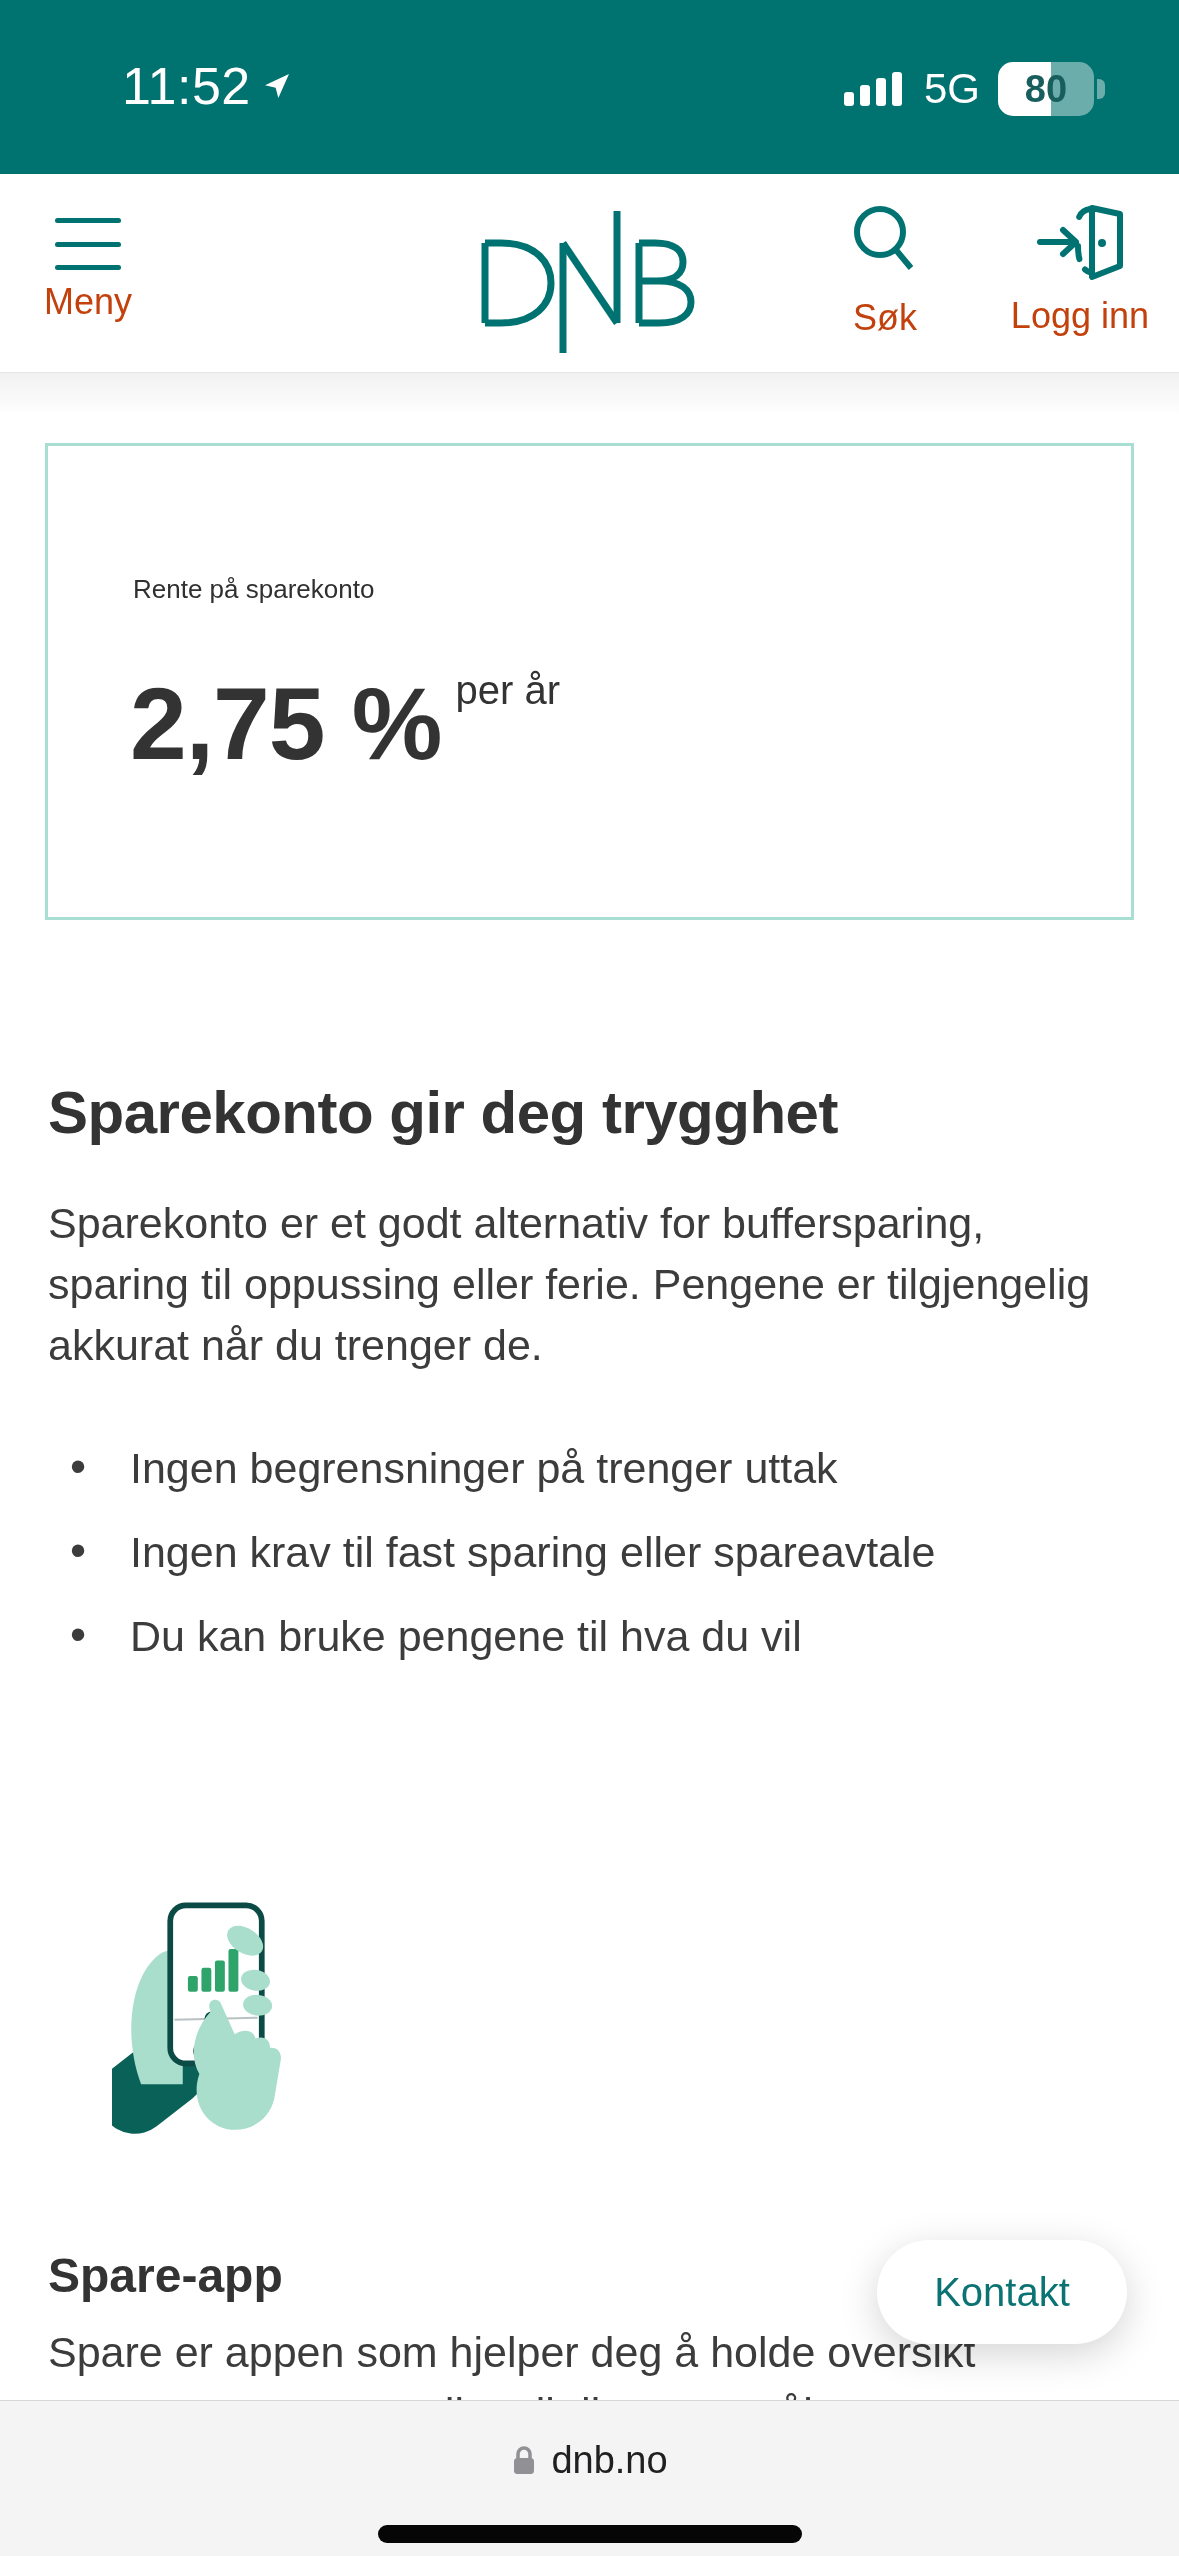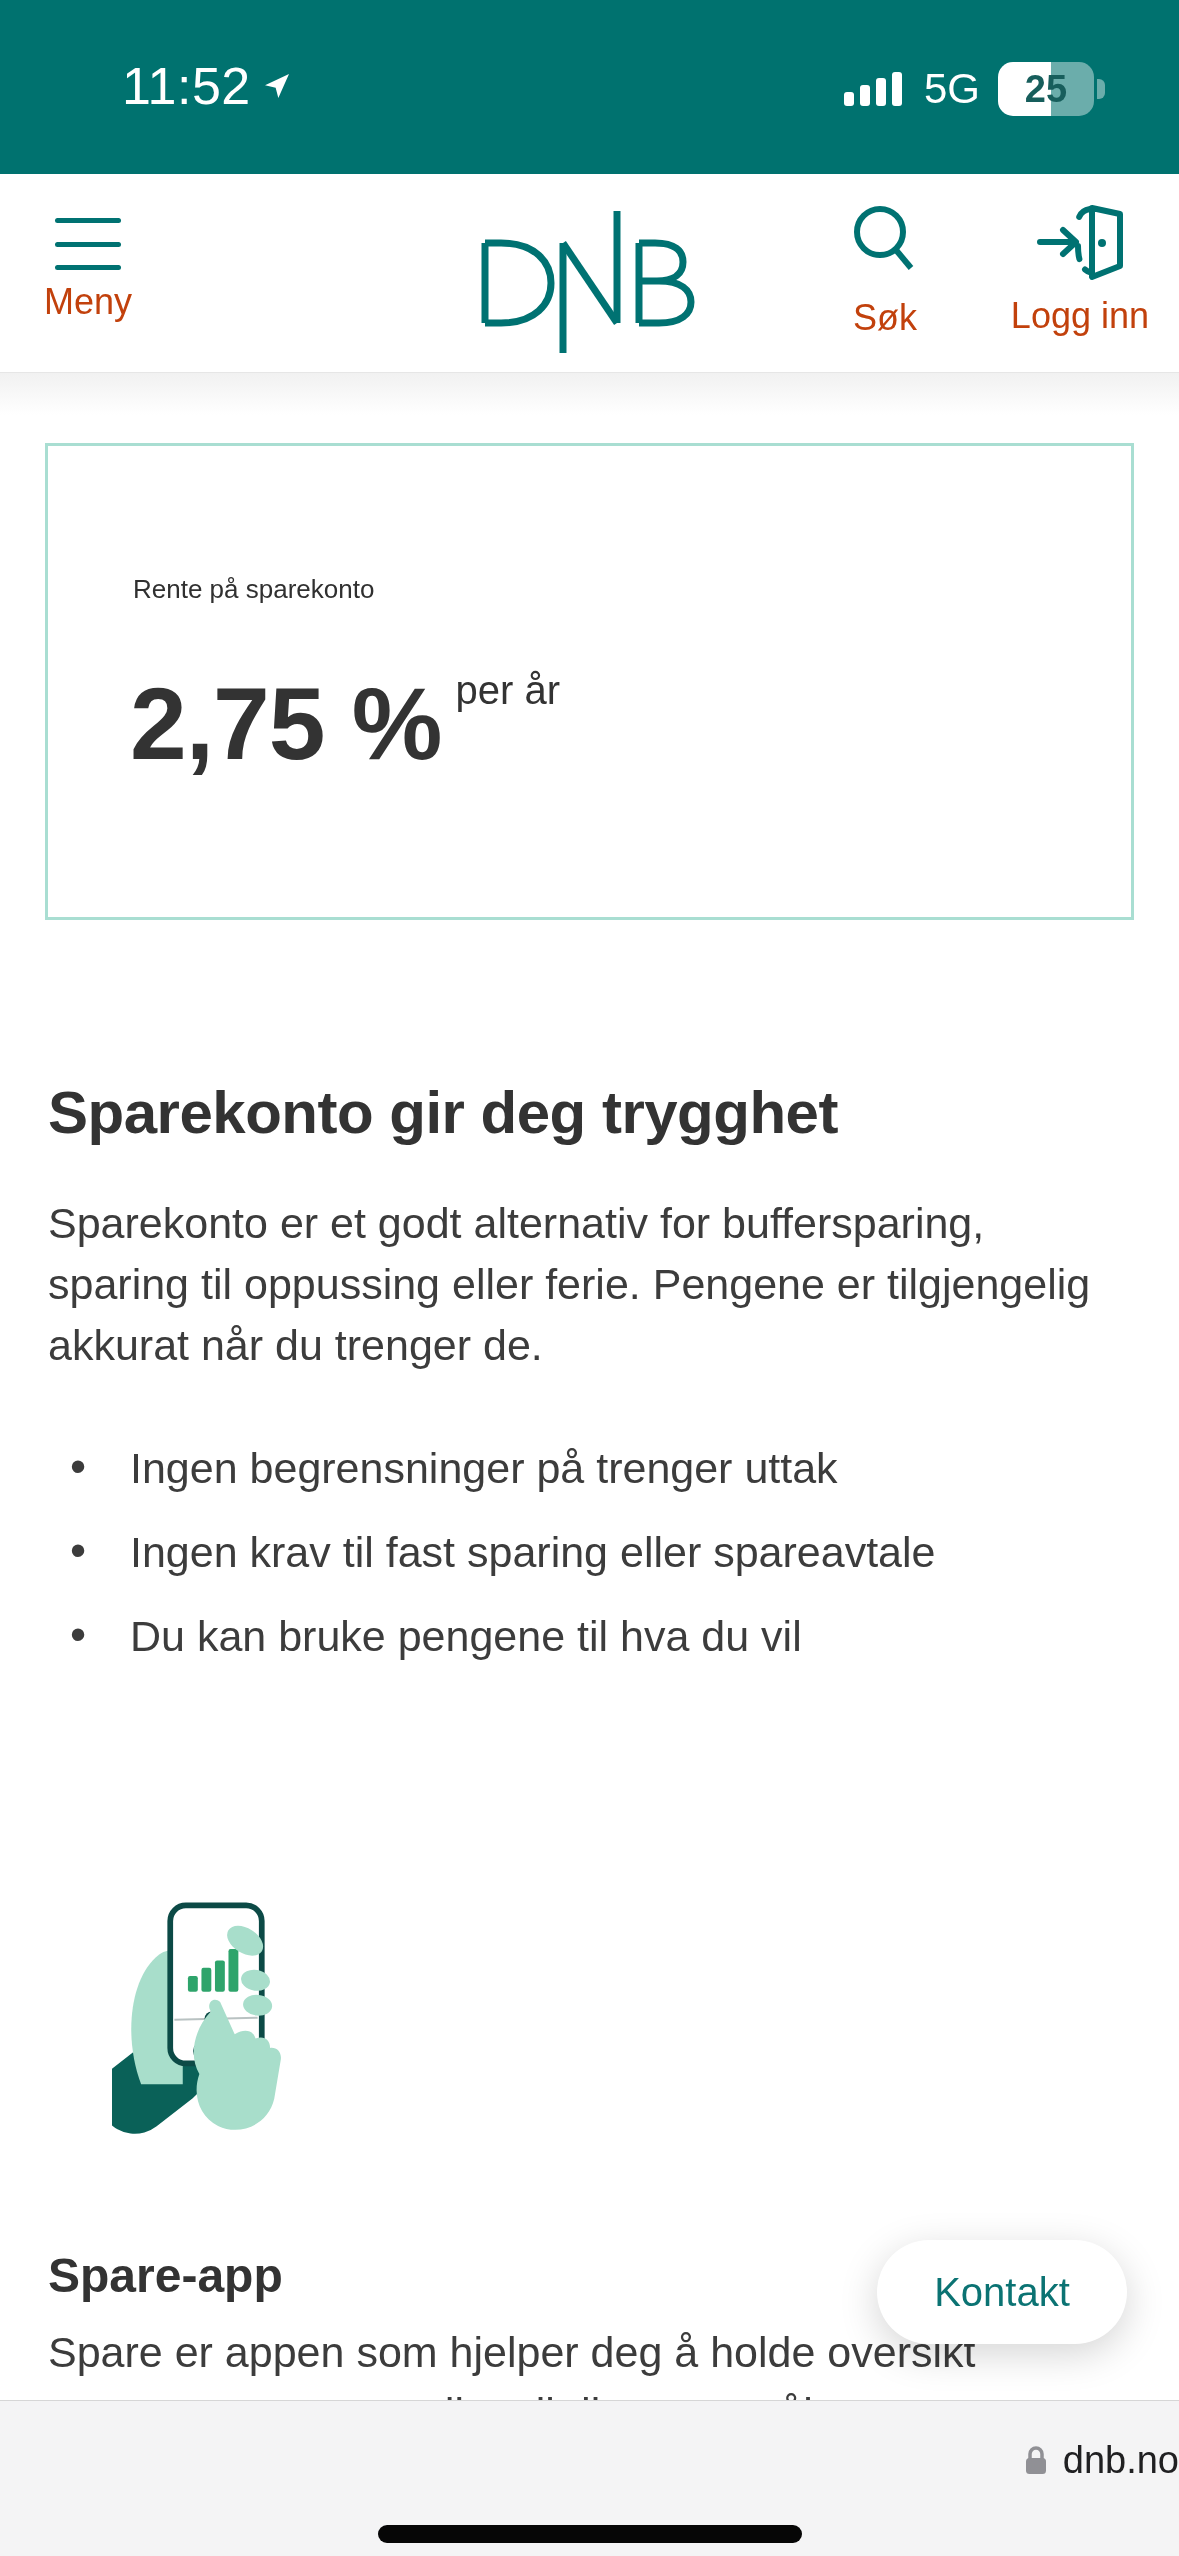--- a/index.html
+++ b/index.html
@@ -52,21 +52,21 @@
   .app-section-heading{position:absolute;left:48px;top:2248px;font-size:48px;font-weight:700;color:#333333;}
   .app-section-text{position:absolute;left:48px;top:2322px;width:1000px;
     font-size:43px;line-height:61px;color:#3c3c3c;}
   
   .contact-btn{position:absolute;top:2240px;right:52px;width:250px;height:104px;border-radius:52px;
     background:#ffffff;box-shadow:0 10px 38px rgba(0,0,0,0.17);display:flex;align-items:center;justify-content:center;
     font-size:40px;color:#0B7373;cursor:pointer;z-index:6;}
   
   .browser-bar{position:absolute;left:0;right:0;top:2400px;height:156px;background:#F4F4F5;
     border-top:1px solid #d6d6d6;z-index:5;}
-  .url-row{position:absolute;top:38px;left:0;right:0;display:flex;align-items:center;justify-content:flex-end;gap:14px;}
+  .url-row{position:absolute;top:38px;left:0;right:0;display:flex;align-items:center;justify-content:center;gap:14px;}
   .url-text{font-size:38px;color:#202022;}
   .home-indicator{position:absolute;bottom:14px;left:50%;transform:translateX(-50%);
     width:424px;height:18px;border-radius:9px;background:#060606;cursor:grab;}
 </style>
 </head>
 <body>
 
 <div class="screen">
 
   <div class="status-bar">
@@ -78,21 +78,21 @@
     </div>
     <div class="status-right">
       <svg width="62" height="34" viewBox="0 0 62 34" fill="#ffffff">
         <rect x="0" y="20" width="10" height="14" rx="3"></rect>
         <rect x="16" y="13" width="10" height="21" rx="3"></rect>
         <rect x="32" y="6" width="10" height="28" rx="3"></rect>
         <rect x="48" y="0" width="10" height="34" rx="3"></rect>
       </svg>
       <span class="net-label">5G</span>
       <span class="battery-wrap">
-        <span class="battery">25</span>
+        <span class="battery">80</span>
         <span class="battery-nub"></span>
       </span>
     </div>
   </div>
 
   <div class="site-header">
 
     <div class="header-btn menu-btn">
       <div class="hamburger">
         <div class="bar"></div>

